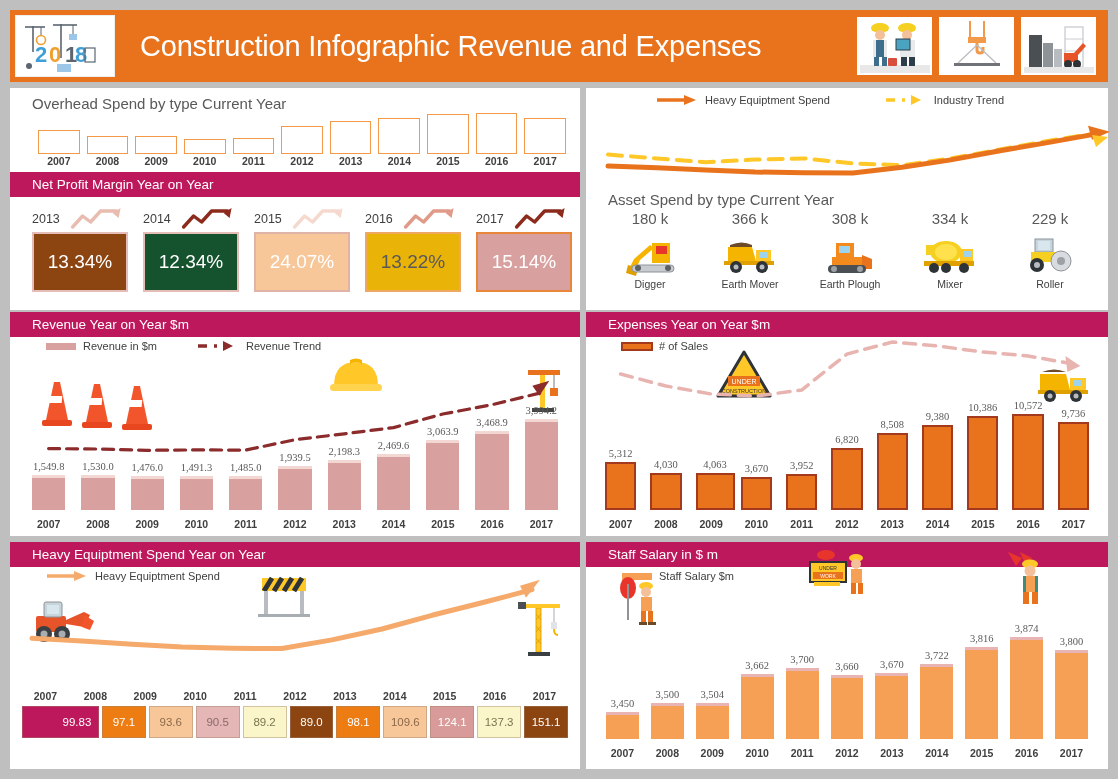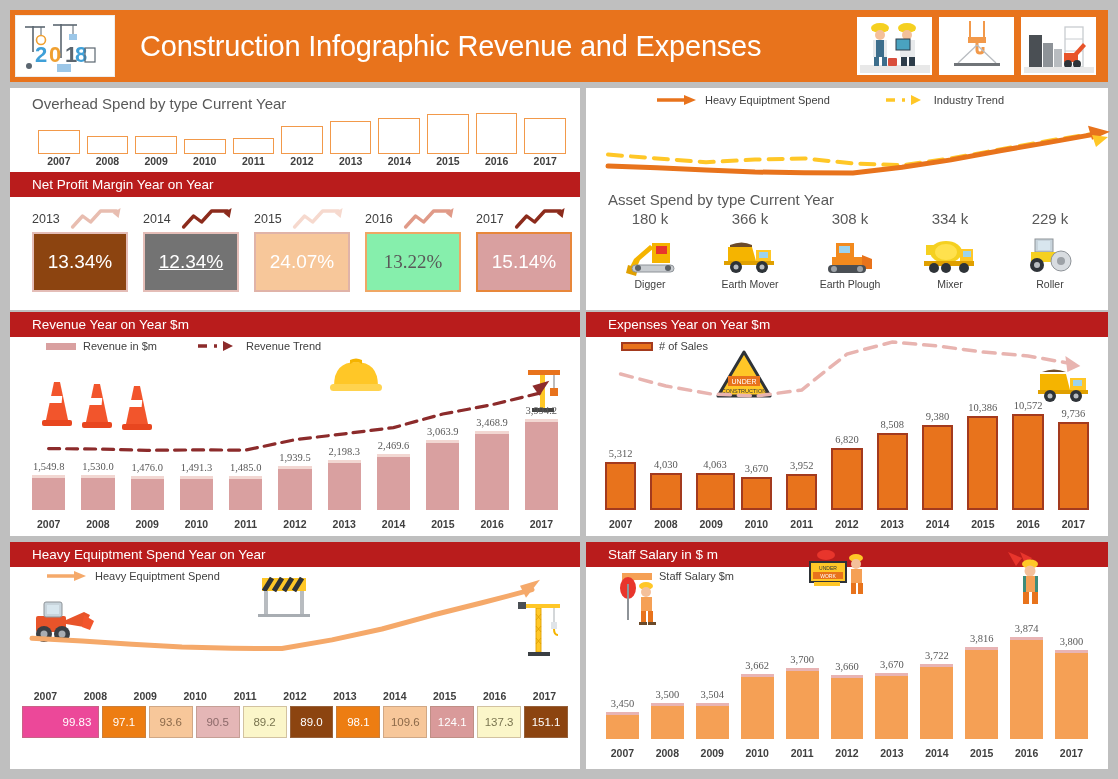--- a/index.html
+++ b/index.html
@@ -31,21 +31,21 @@
   .thumbs { display: flex; gap: 7px; margin-right: 12px; }
   .thumb {
     width: 75px; height: 58px; background: #fff;
     display: flex; align-items: center; justify-content: center;
     overflow: hidden;
   }
 
   
   .panel { position: absolute; background: #fff; }
   .band {
-    background: #b91c1c; color: #fff;
+    background: #be185d; color: #fff;
     font-size: 13.5px; padding: 5px 0 5px 22px;
     width: 100%; white-space: nowrap;
   }
   .sect-title {
     font-size: 15px; color: #595959; padding: 7px 0 0 22px;
     white-space: nowrap;
   }
 
   
   #overhead { left: 10px; top: 88px; width: 570px; height: 84px; }
@@ -262,41 +262,41 @@
           <div class="np-box" style="background: rgb(140, 68, 16); color: rgb(255, 255, 255); border: 2px solid rgb(228, 189, 183);">13.34%</div>
         </div>
         <div class="np-item">
           <div class="np-head">
             <span class="np-year">2014</span>
             <svg class="np-arrow" viewBox="0 0 54 24">
               <path d="M3 20 L13 9 L21 15 L31 4 L47 4" fill="none" stroke="#8C2B1C" stroke-width="3.4" stroke-linecap="round" stroke-linejoin="round"></path>
               <path d="M51 1 L43 6 L49 11 Z" fill="#8C2B1C"></path>
             </svg>
           </div>
-          <div class="np-box" style="background: #737373; color: rgb(255, 255, 255); border: 2px solid rgb(228, 189, 183); text-decoration: underline;">12.34%</div>
+          <div class="np-box" style="background: #14532d; color: rgb(255, 255, 255); border: 2px solid rgb(228, 189, 183);">12.34%</div>
         </div>
         <div class="np-item">
           <div class="np-head">
             <span class="np-year">2015</span>
             <svg class="np-arrow" viewBox="0 0 54 24">
               <path d="M3 20 L13 9 L21 15 L31 4 L47 4" fill="none" stroke="#F6D9CE" stroke-width="3.4" stroke-linecap="round" stroke-linejoin="round"></path>
               <path d="M51 1 L43 6 L49 11 Z" fill="#F6D9CE"></path>
             </svg>
           </div>
           <div class="np-box" style="background: rgb(247, 199, 154); color: rgb(255, 255, 255); border: 2px solid rgb(224, 179, 168);">24.07%</div>
         </div>
         <div class="np-item">
           <div class="np-head">
             <span class="np-year">2016</span>
             <svg class="np-arrow" viewBox="0 0 54 24">
               <path d="M3 20 L13 9 L21 15 L31 4 L47 4" fill="none" stroke="#E09A88" stroke-width="3.4" stroke-linecap="round" stroke-linejoin="round"></path>
               <path d="M51 1 L43 6 L49 11 Z" fill="#E09A88"></path>
             </svg>
           </div>
-          <div class="np-box" style="background: #86efac; color: rgb(89, 89, 89); border: 2px solid rgb(239, 167, 100); font-family: Liberation Serif, serif;">13.22%</div>
+          <div class="np-box" style="background: #eab308; color: rgb(89, 89, 89); border: 2px solid rgb(239, 167, 100);">13.22%</div>
         </div>
         <div class="np-item">
           <div class="np-head">
             <span class="np-year">2017</span>
             <svg class="np-arrow" viewBox="0 0 54 24">
               <path d="M3 20 L13 9 L21 15 L31 4 L47 4" fill="none" stroke="#8C2B1C" stroke-width="3.4" stroke-linecap="round" stroke-linejoin="round"></path>
               <path d="M51 1 L43 6 L49 11 Z" fill="#8C2B1C"></path>
             </svg>
           </div>
           <div class="np-box" style="background: rgb(217, 160, 160); color: rgb(255, 255, 255); border: 2px solid rgb(232, 135, 58);">15.14%</div>
@@ -673,21 +673,21 @@
         <span>2010</span>
         <span>2011</span>
         <span>2012</span>
         <span>2013</span>
         <span>2014</span>
         <span>2015</span>
         <span>2016</span>
         <span>2017</span>
       </div>
     <div class="hv-cells" id="hv-cells">
-        <div class="hv-cell" style="background: #ec4899; color: rgb(255, 255, 255); border: 1px solid rgba(160, 130, 110, 0.45); padding-left: 33px;">99.83</div>
+        <div class="hv-cell" style="background: #be185d; color: rgb(255, 255, 255); border: 1px solid rgba(160, 130, 110, 0.45); padding-left: 33px;">99.83</div>
         <div class="hv-cell" style="background: rgb(237, 125, 18); color: rgb(255, 255, 255); border: 1px solid rgba(160, 130, 110, 0.45);">97.1</div>
         <div class="hv-cell" style="background: rgb(247, 199, 154); color: rgb(140, 106, 74); border: 1px solid rgba(160, 130, 110, 0.45);">93.6</div>
         <div class="hv-cell" style="background: rgb(228, 182, 182); color: rgb(140, 106, 106); border: 1px solid rgba(160, 130, 110, 0.45);">90.5</div>
         <div class="hv-cell" style="background: rgb(251, 246, 201); color: rgb(122, 117, 80); border: 1px solid rgba(160, 130, 110, 0.45);">89.2</div>
         <div class="hv-cell" style="background: rgb(140, 68, 16); color: rgb(255, 255, 255); border: 1px solid rgba(160, 130, 110, 0.45);">89.0</div>
         <div class="hv-cell" style="background: rgb(237, 125, 18); color: rgb(255, 255, 255); border: 1px solid rgba(160, 130, 110, 0.45);">98.1</div>
         <div class="hv-cell" style="background: rgb(247, 199, 154); color: rgb(140, 106, 74); border: 1px solid rgba(160, 130, 110, 0.45);">109.6</div>
         <div class="hv-cell" style="background: rgb(217, 154, 154); color: rgb(255, 255, 255); border: 1px solid rgba(160, 130, 110, 0.45);">124.1</div>
         <div class="hv-cell" style="background: rgb(251, 246, 201); color: rgb(122, 117, 80); border: 1px solid rgba(160, 130, 110, 0.45);">137.3</div>
         <div class="hv-cell" style="background: rgb(140, 68, 16); color: rgb(255, 255, 255); border: 1px solid rgba(160, 130, 110, 0.45);">151.1</div>

